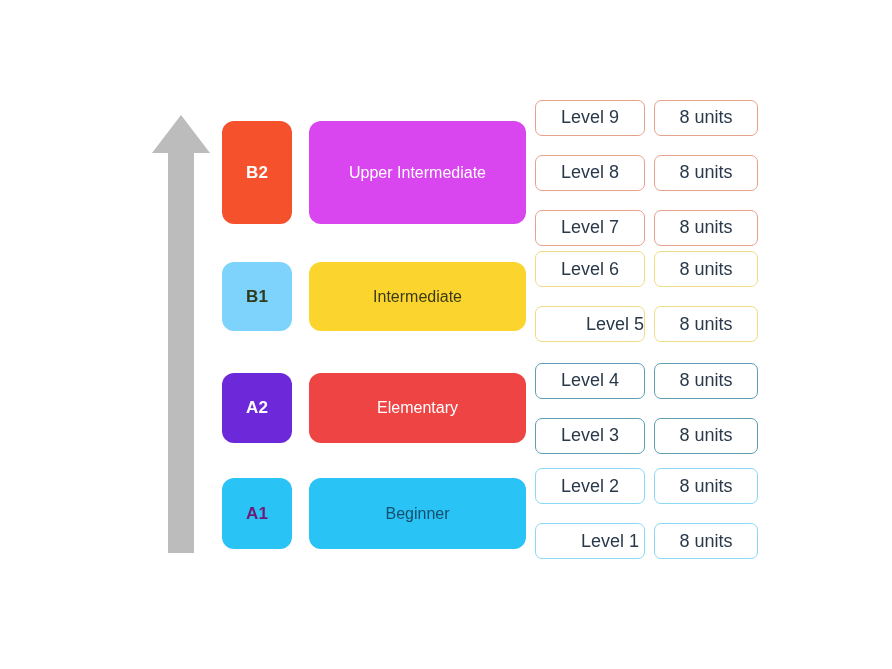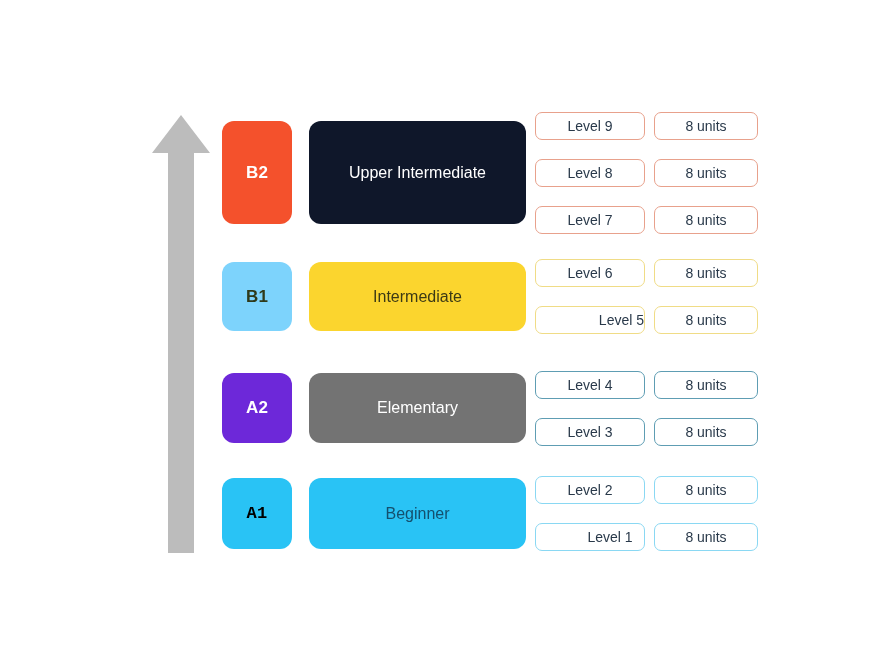--- a/index.html
+++ b/index.html
@@ -75,28 +75,28 @@
     flex: none;
   }
 
   .level-line {
     display: flex;
     flex-direction: row;
     align-items: center;
   }
 
   .level-pill, .units-pill {
-    height: 28px;
+    height: 36px;
     border-radius: 7px;
     background: #ffffff;
     border: 1.5px solid #cccccc;
     display: flex;
     align-items: center;
     justify-content: center;
-    font-size: 14px;
+    font-size: 18px;
     color: #29394a;
     box-sizing: border-box;
   }
   .level-pill { width: 110px; }
   .units-pill { width: 104px; margin-left: 9px; }
 
   .level-line + .level-line { margin-top: 19px; }
 </style>
 </head>
 <body>
@@ -106,21 +106,21 @@
   <div class="arrow-wrap">
     <svg class="arrow-svg" viewBox="0 0 62 444" xmlns="http://www.w3.org/2000/svg">
       <polygon points="31,2 60,40 44,40 44,440 18,440 18,40 2,40" fill="#bcbcbc"></polygon>
     </svg>
   </div>
 
   <div class="tier-row" style="top:121px; height:103px;">
     <div class="tier-badge" style="background:#f4512c; color:#ffffff;">
       <span>B2</span>
     </div>
-    <div class="tier-name" style="background:#0f172a; color:#ffffff;">
+    <div class="tier-name" style="background:#d946ef; color:#ffffff;">
       <span>Upper Intermediate</span>
     </div>
     <div class="levels-col">
       <div class="level-line">
         <div class="level-pill" style="border-color:#e8a18c;">
           <span>Level 9</span>
         </div>
         <div class="units-pill" style="border-color:#e8a18c;">
           <span>8 units</span>
         </div>
@@ -168,21 +168,21 @@
           <span>8 units</span>
         </div>
       </div>
     </div>
   </div>
 
   <div class="tier-row" style="top:373px; height:70px;">
     <div class="tier-badge" style="background:#6d28d9; color:#ffffff;">
       <span>A2</span>
     </div>
-    <div class="tier-name" style="background:#737373; color:#ffffff;">
+    <div class="tier-name" style="background:#ef4444; color:#ffffff;">
       <span>Elementary</span>
     </div>
     <div class="levels-col">
       <div class="level-line">
         <div class="level-pill" style="border-color:#5e9db3;">
           <span>Level 4</span>
         </div>
         <div class="units-pill" style="border-color:#5e9db3;">
           <span>8 units</span>
         </div>
@@ -192,21 +192,21 @@
           <span>Level 3</span>
         </div>
         <div class="units-pill" style="border-color:#5e9db3;">
           <span>8 units</span>
         </div>
       </div>
     </div>
   </div>
 
   <div class="tier-row" style="top:478px; height:71px;">
-    <div class="tier-badge" style="background:#29c3f5; color:#000000;font-family:Liberation Mono, monospace;">
+    <div class="tier-badge" style="background:#29c3f5; color:#701a75;">
       <span>A1</span>
     </div>
     <div class="tier-name" style="background:#29c3f5; color:#14506e;">
       <span>Beginner</span>
     </div>
     <div class="levels-col">
       <div class="level-line">
         <div class="level-pill" style="border-color:#8ad8f3;">
           <span>Level 2</span>
         </div>

